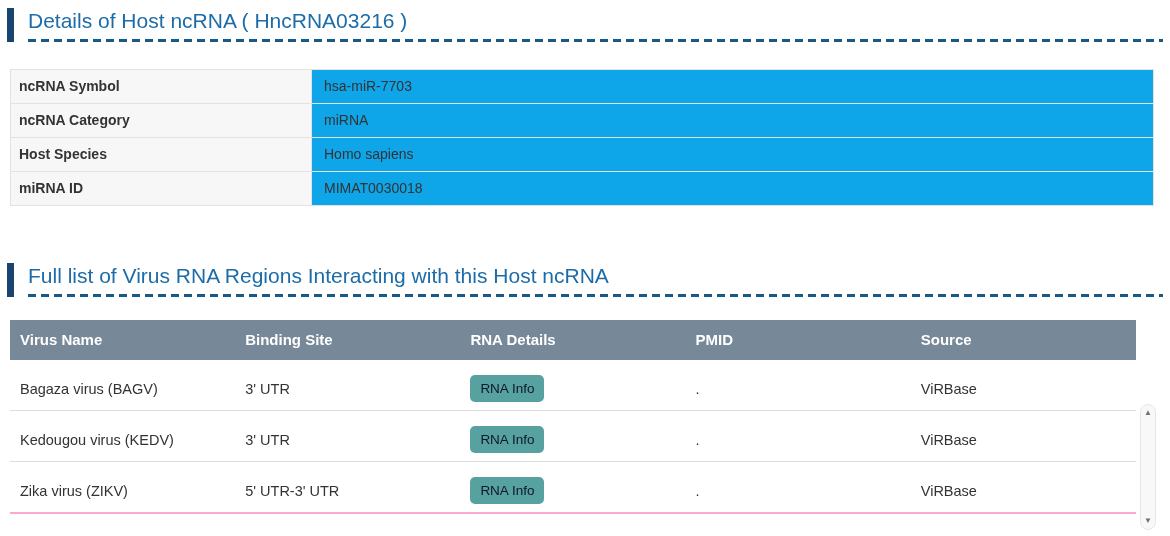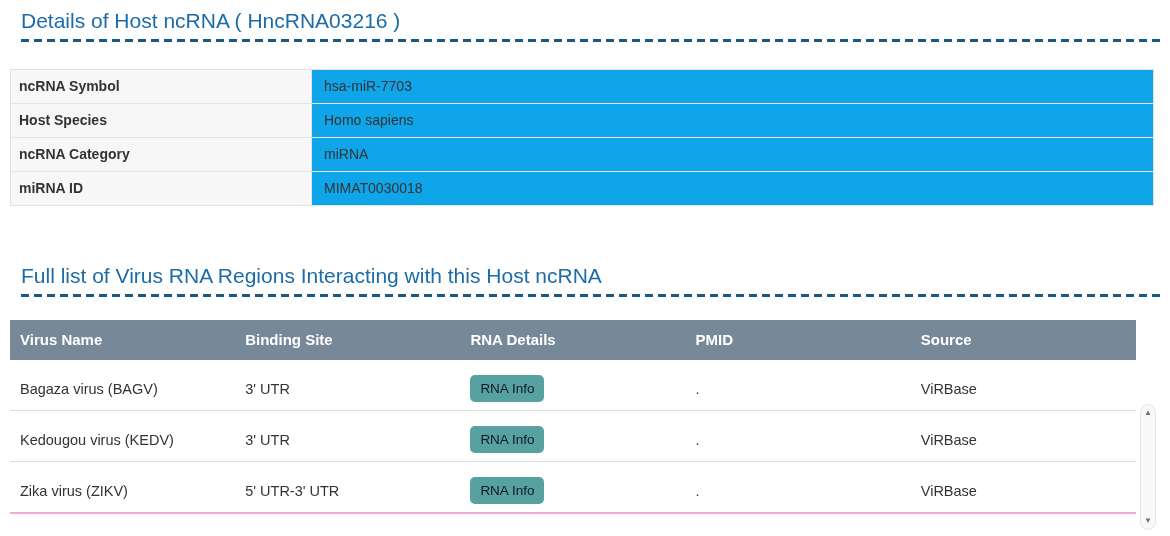--- a/index.html
+++ b/index.html
@@ -7,21 +7,21 @@
     position: relative;
     width: 1170px;
     height: 536px;
     background: #ffffff;
     overflow: hidden;
     font-family: "Liberation Sans", "DejaVu Sans", sans-serif;
     color: #333333;
   }
 
   
-  .section-header { display: flex; margin: 8px 7px 0 7px; flex-direction: column; }
+  .section-header { display: flex; margin: 8px 7px 0 7px; }
   .accent-bar { flex: none; width: 7px; background: #17456E; }
   .header-content { flex: 1; padding-left: 14px; min-width: 0; }
   .section-title {
     margin: 0;
     font-size: 21px;
     font-weight: 400;
     line-height: 1.28;
     color: #1B6CA8;
     white-space: nowrap;
   }
@@ -134,27 +134,27 @@
   </div>
 
   <table class="kv-table">
     <tbody id="kv-body">
   <tr>
     <th>ncRNA Symbol</th>
     <td>hsa-miR-7703</td>
   </tr>
 
   <tr>
+    <th>ncRNA Category</th>
+    <td>miRNA</td>
+  </tr>
+
+  <tr>
     <th>Host Species</th>
     <td>Homo sapiens</td>
-  </tr>
-
-  <tr>
-    <th>ncRNA Category</th>
-    <td>miRNA</td>
   </tr>
 
 
   <tr>
     <th>miRNA ID</th>
     <td>MIMAT0030018</td>
   </tr>
 </tbody>
   </table>
 

